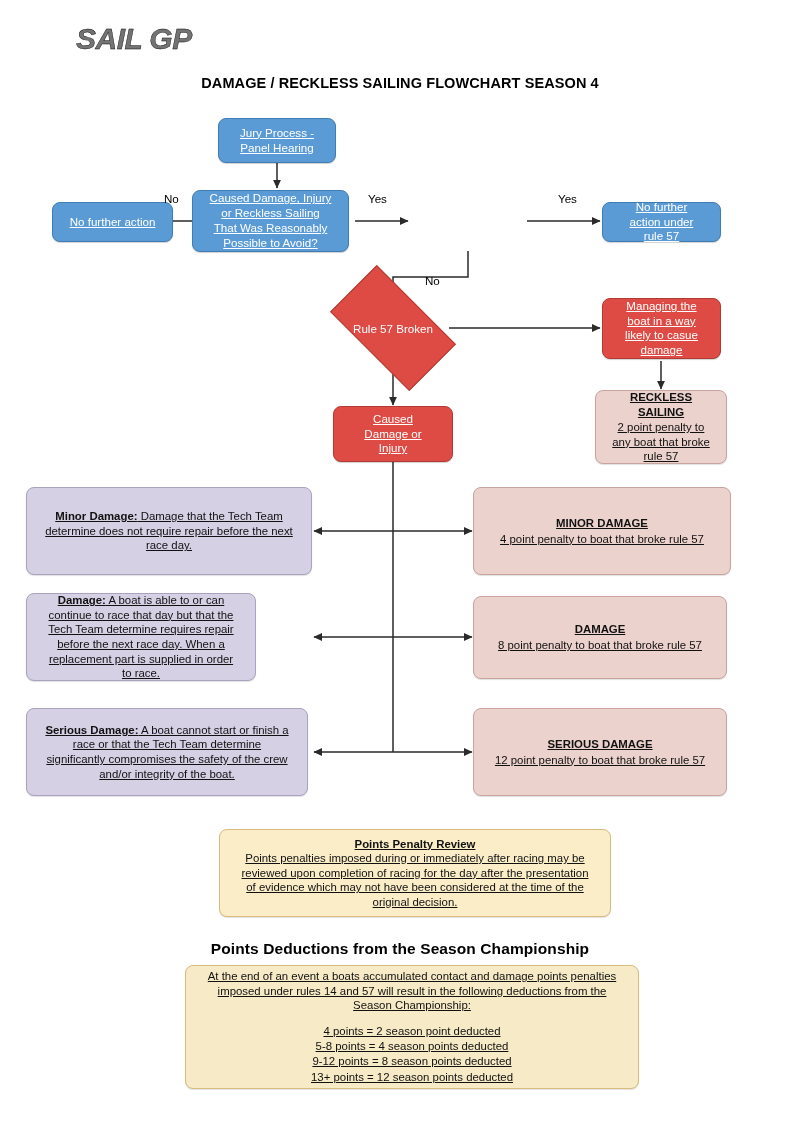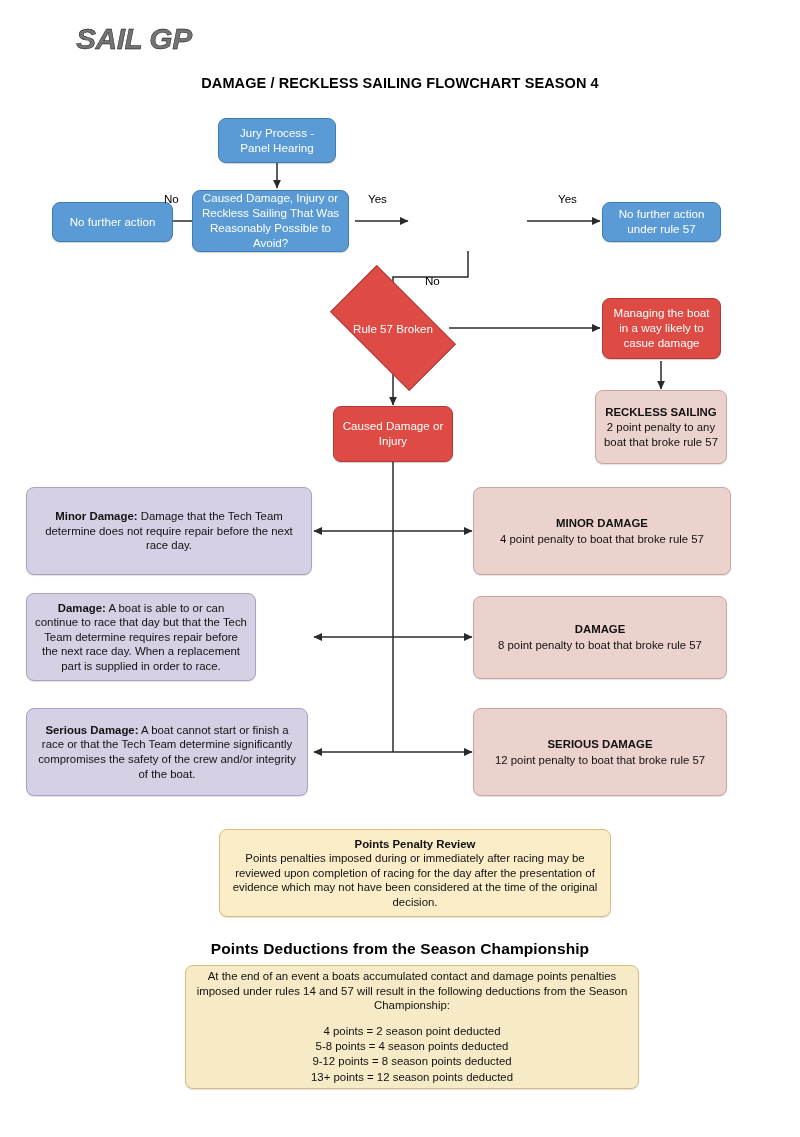--- a/index.html
+++ b/index.html
@@ -35,21 +35,21 @@
   
   .node{
     position:absolute;
     box-sizing:border-box;
     display:flex;align-items:center;justify-content:center;
     text-align:center;
     border-radius:8px;
     line-height:1.28;
     z-index:3;
   }
-  .node .inner{padding:0 8px;width:100%;}
+  .node .inner{padding:0 16px;width:100%;text-decoration:underline;}
 
   
   .blue{
     background:#5b9bd5;
     border:1.3px solid #3f7cb4;
     color:#ffffff;
     font-size:11.6px;
     box-shadow:0 1px 1px rgba(0,0,0,.18);
   }
   
@@ -187,21 +187,21 @@
 
   <div class="node blue" style="left:602px;top:202px;width:119px;height:40px;">
     <span class="inner">No further action under rule 57</span>
   </div>
 
   <div class="diamond" style="left:337px;top:295px;width:112px;height:66px;">
     <div class="shape"></div>
     <div class="dlabel">Rule 57 Broken</div>
   </div>
 
-  <div class="node red" style="left:602px;top:298px;width:119px;height:61px;">
+  <div class="node red" style="left:602px;top:298px;width:119px;height:61px;align-items:flex-end;">
     <span class="inner">Managing the boat in a way likely to casue damage</span>
   </div>
 
   <div class="node red" style="left:333px;top:406px;width:120px;height:56px;">
     <span class="inner">Caused Damage or Injury</span>
   </div>
 
   <div class="elabel" style="left:164px;top:192px;">No</div>
   <div class="elabel" style="left:368px;top:192px;">Yes</div>
   <div class="elabel" style="left:558px;top:192px;">Yes</div>

